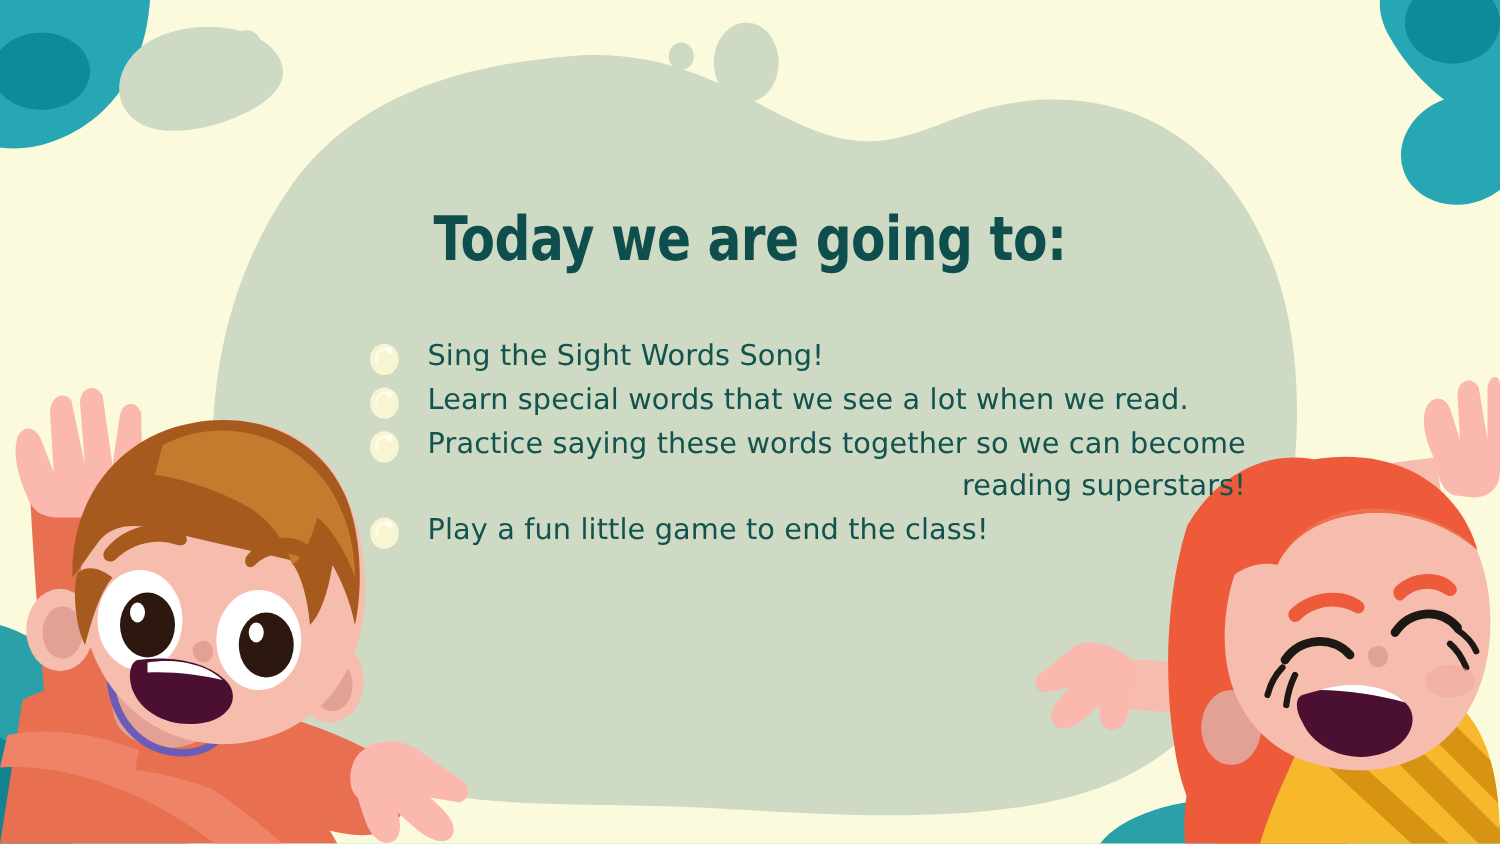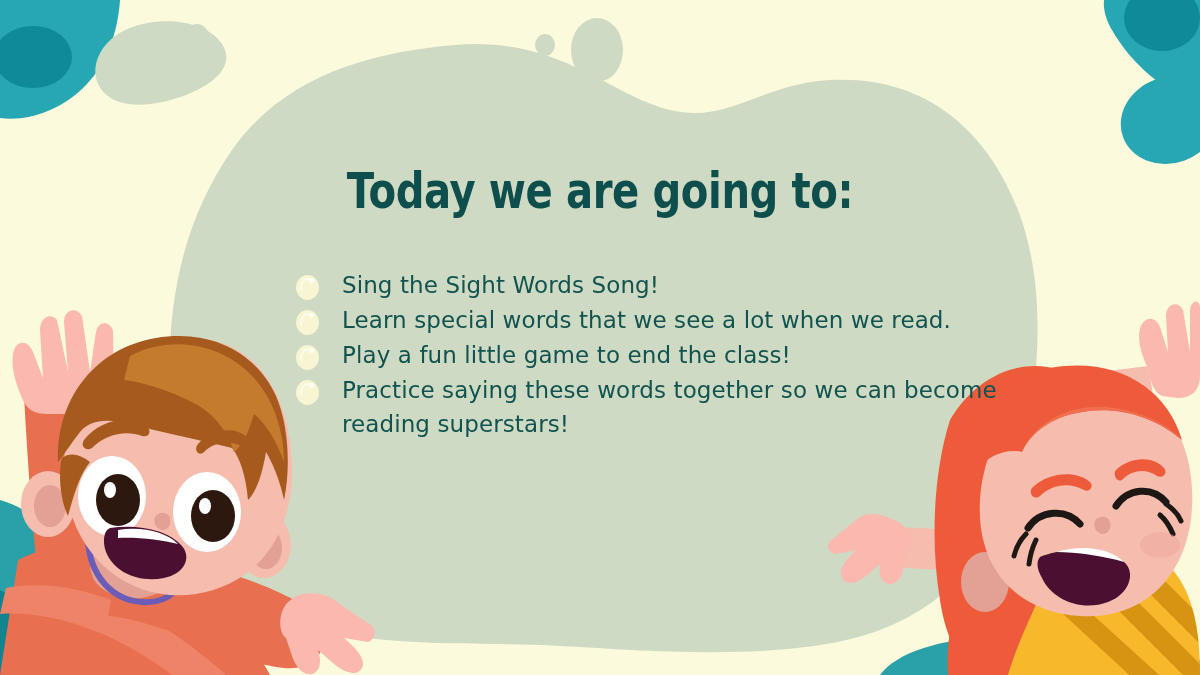--- a/index.html
+++ b/index.html
@@ -92,21 +92,21 @@
     background: #FEFEF4;
   }
   .btext {
     font-family: "DejaVu Sans", sans-serif;
     font-size: 23px;
     line-height: 34px;
     color: #12534F;
     letter-spacing: 0.1px;
     white-space: pre-line;
   }
-  .bullet-row + .bullet-row { margin-top: 1px; }
+  .bullet-row + .bullet-row { margin-top: 1px; text-align: right; }
 </style>
 </head>
 <body>
 
 <div id="slide">
 
   <svg id="bg-layer" viewBox="0 0 1200 675">
 
     <rect x="0" y="0" width="1200" height="675" fill="#FCFADD"></rect>
 
@@ -298,25 +298,25 @@
         <span class="btext">Sing the Sight Words Song!</span>
       </div>
 
       <div class="bullet-row">
         <span class="pearl"></span>
         <span class="btext">Learn special words that we see a lot when we read.</span>
       </div>
 
       <div class="bullet-row">
         <span class="pearl"></span>
-        <span class="btext">Play a fun little game to end the class!</span>
-      </div>
-
-      <div class="bullet-row">
-        <span class="pearl"></span>
         <span class="btext">Practice saying these words together so we can become
 reading superstars!</span>
       </div>
 
+      <div class="bullet-row">
+        <span class="pearl"></span>
+        <span class="btext">Play a fun little game to end the class!</span>
+      </div>
+
     </div>
   </div>
 
 </div>
 
 </body></html>

